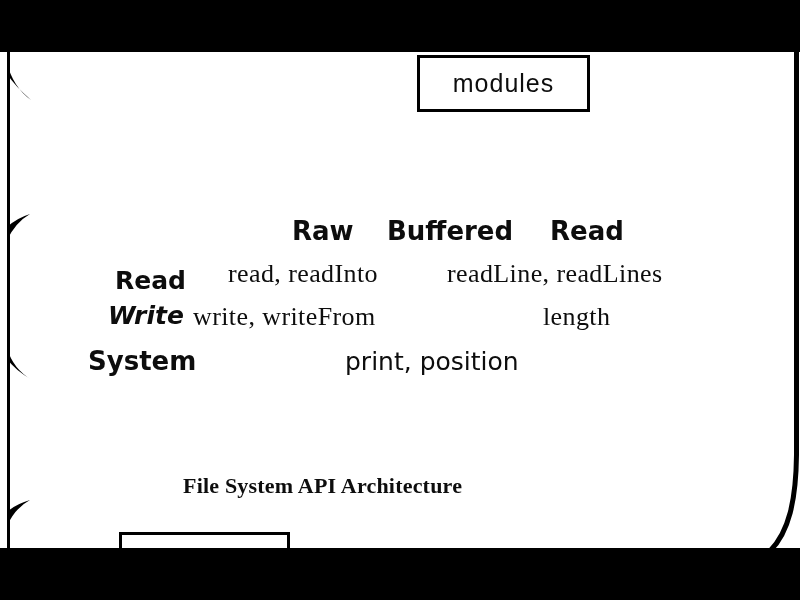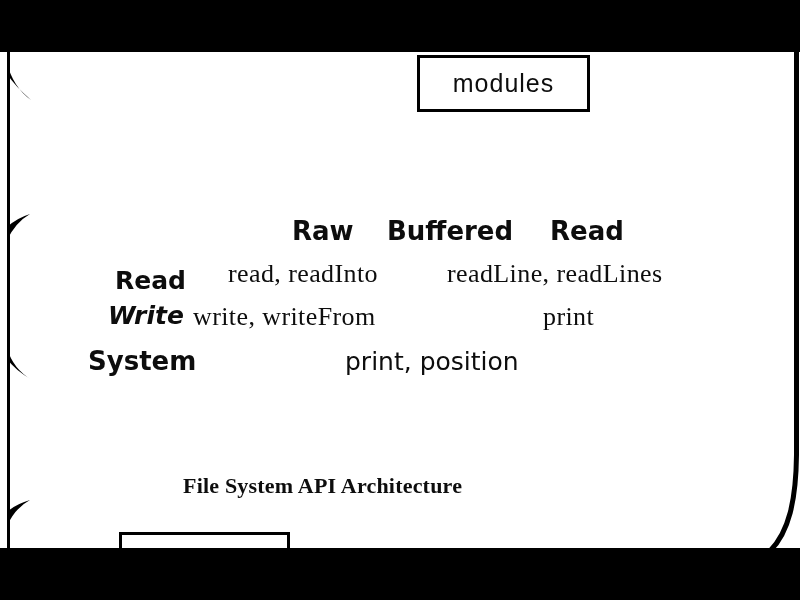--- a/index.html
+++ b/index.html
@@ -141,21 +141,21 @@
   <div class="abs th th-raw">Raw</div>
   <div class="abs th th-buffered">Buffered</div>
   <div class="abs th th-text">Read</div>
 
   <div class="abs row-label rl-read">Read</div>
   <div class="abs cell c-read-raw">read, readInto</div>
   <div class="abs cell c-read-text">readLine, readLines</div>
 
   <div class="abs row-label rl-write">Write</div>
   <div class="abs cell c-write-raw">write, writeFrom</div>
-  <div class="abs cell c-write-text">print</div>
+  <div class="abs cell c-write-text">length</div>
 
   <div class="abs row-label rl-update">System</div>
   <div class="abs cell c-update">print, position</div>
 
   <div class="abs caption">File System API Architecture</div>
 
   <div class="clipped-bottom-box"></div>
 
 </div>
 

